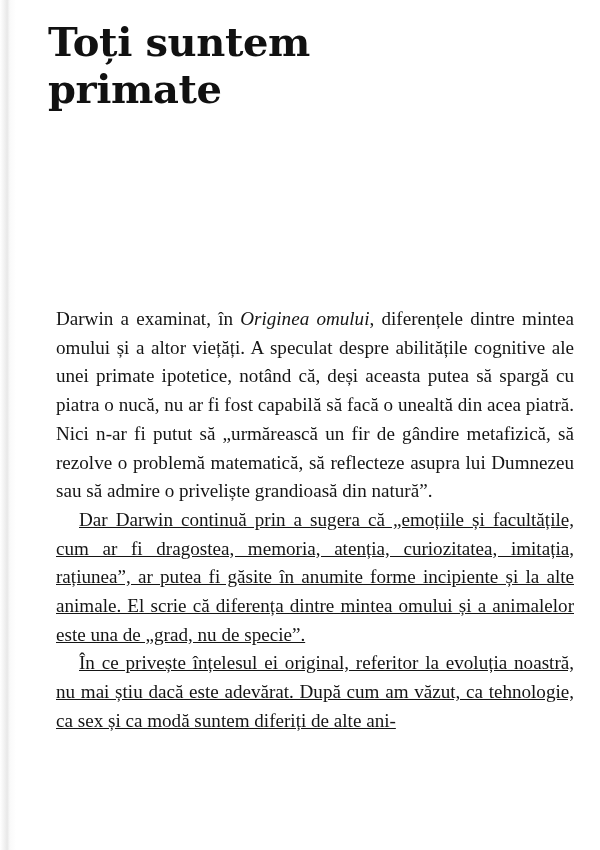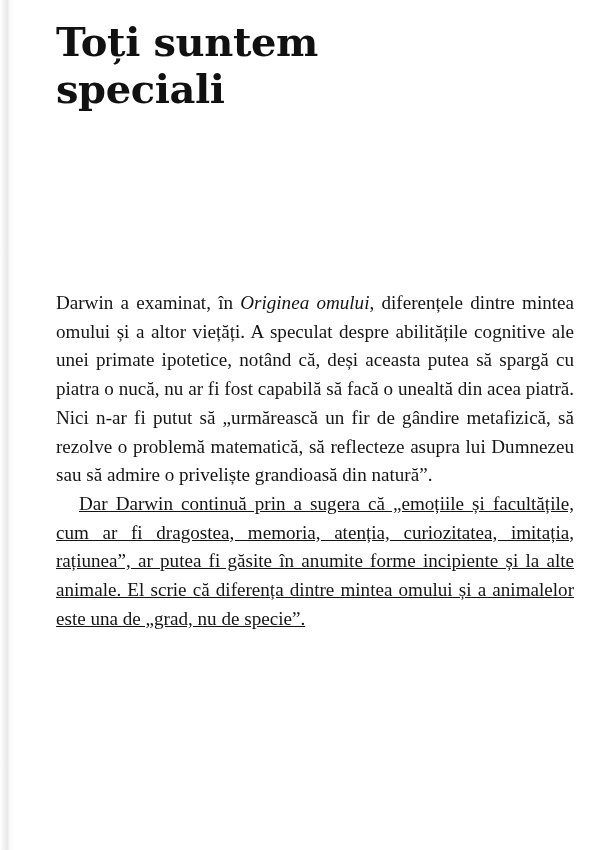--- a/index.html
+++ b/index.html
@@ -31,41 +31,41 @@
                  rgba(168,168,168,0.16) 28%,
                  rgba(150,150,150,0.22) 45%,
                  rgba(205,205,205,0.10) 62%,
                  rgba(255,255,255,0) 100%);
     pointer-events: none;
   }
 
   
   #chapter-title {
     position: absolute;
-    left: 56px;
+    left: 48px;
     top: 18px;
     width: 420px;
     margin: 0;
     font-family: "DejaVu Serif", "Liberation Serif", serif;
     font-weight: 700;
     font-size: 40px;
     line-height: 47px;
     letter-spacing: -0.4px;
     color: #111111;
   }
   #chapter-title .t-line {
     display: block;
     white-space: nowrap;
   }
 
   
   #body-text {
     position: absolute;
     left: 56px;
-    top: 289px;
+    top: 305px;
     width: 518px;
     font-size: 19.1px;
     line-height: 28.7px;
     text-align: justify;
     text-justify: inter-word;
     color: #151515;
   }
 
   #body-text p {
     margin: 0;
@@ -87,21 +87,22 @@
 </style>
 </head>
 <body>
 
 <div id="page">
 
   <div id="scan-gutter"></div>
 
   <h1 id="chapter-title">
     <span class="t-line">Toți suntem</span>
-    <span class="t-line">speciali</span>
+    <span class="t-line">primate</span>
   </h1>
 
   <div id="body-text">
       <p>Darwin a examinat, în <em>Originea omului</em>, diferențele dintre mintea omului și a altor viețăți. A speculat despre abilitățile cognitive ale unei primate ipotetice, notând că, deși aceasta putea să spargă cu piatra o nucă, nu ar fi fost capabilă să facă o unealtă din acea piatră. Nici n-ar fi putut să „urmărească un fir de gândire metafizică, să rezolve o problemă matematică, să reflecteze asupra lui Dumnezeu sau să admire o priveliște grandioasă din natură”.</p>
       <p class="indented">Dar Darwin continuă prin a sugera că „emoțiile și facultățile, cum ar fi dragostea, memoria, atenția, curiozitatea, imitația, rațiunea”, ar putea fi găsite în anumite forme incipiente și la alte animale. El scrie că diferența dintre mintea omului și a animalelor este una de „grad, nu de specie”.</p>
+      <p class="indented clipped">În ce privește înțelesul ei original, referitor la evoluția noastră, nu mai știu dacă este adevărat. După cum am văzut, ca tehnologie, ca sex și ca modă suntem diferiți de alte ani-</p>
     </div>
 
 </div>
 
 </body></html>

